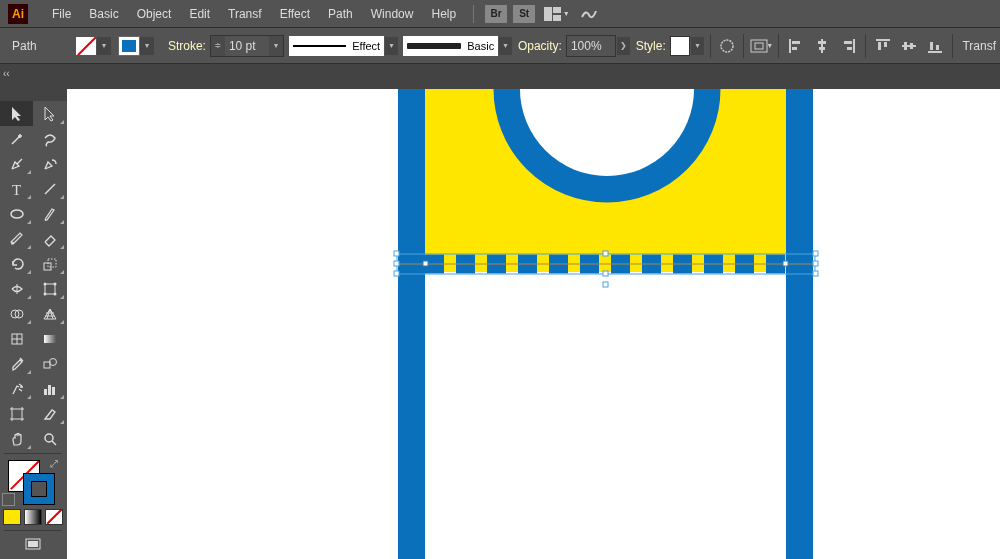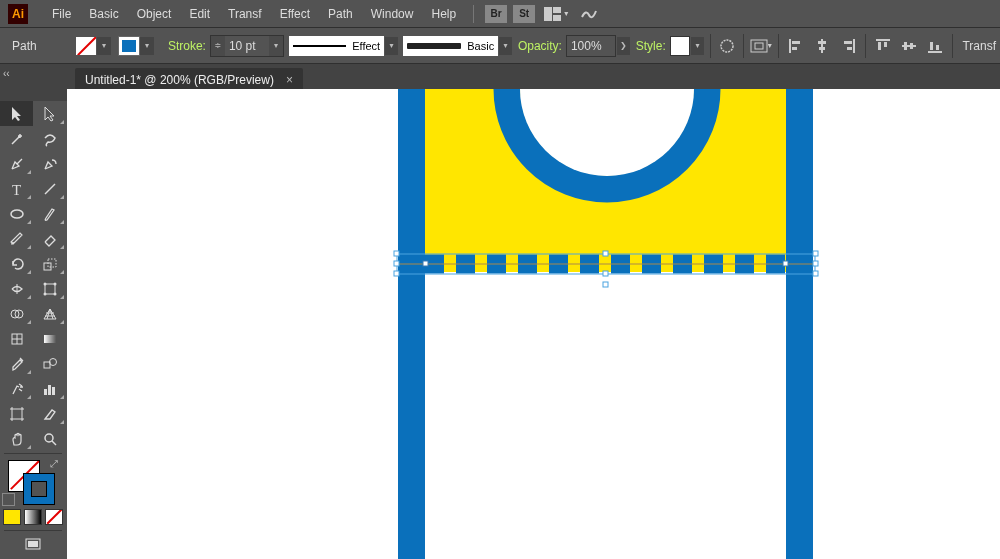--- a/index.html
+++ b/index.html
@@ -10,21 +10,21 @@
 .menu-icon-btn{width:22px;height:18px;background:#888;color:#222;display:flex;align-items:center;justify-content:center;font-size:10px;font-weight:bold;margin:5px 3px;}
 .arrange-icon{margin:0 6px;color:#ccc;display:flex;align-items:center;}
 .ctrlbar{height:35px;background:#535353;border-top:1px solid #2f2f2f;border-bottom:1px solid #2f2f2f;display:flex;align-items:center;padding:0 0 0 12px;position:relative;}
 .sel-label{width:70px;color:#ddd;}
 .swatch-box{display:flex;align-items:center;margin-right:8px;}
 .swatch{width:20px;height:18px;box-sizing:border-box;}
 .swatch.nofill{background:#fff;position:relative;overflow:hidden;}
 .swatch.nofill::after{content:"";position:absolute;left:-2px;top:8px;width:26px;height:2px;background:#e30000;transform:rotate(-45deg);}
 .swatch.blue{background:#0a70bb;border:3px solid #fff;outline:1px solid #666;}
 .drop-arrow{width:14px;height:18px;background:#444;display:flex;align-items:center;justify-content:center;color:#bbb;font-size:8px;margin-left:1px;}
-.ctrl-label{color:#bef264;margin:0 4px 0 6px;}
+.ctrl-label{color:#fef9c3;margin:0 4px 0 6px;}
 .num-box{display:flex;align-items:center;border:1px solid #333;background:#535353;}
 .num-incdec{width:14px;height:20px;background:#4a4a4a;display:flex;align-items:center;justify-content:center;color:#bbb;font-size:8px;}
 .num-input{width:36px;height:20px;background:transparent;border:0;color:#ddd;text-align:left;padding:0 4px;font-size:12px;}
 .profile-box{width:95px;height:20px;background:#fff;color:#000;display:flex;align-items:center;padding:0 4px;font-size:11px;position:relative;}
 .profile-box .line{flex:1;height:2px;background:#000;margin-right:6px;}
 .profile-box .lbl{}
 .brush-box .line{height:6px;background:#222;border-radius:1px;}
 .style-box{width:20px;height:18px;background:#fff;border:1px solid #333;}
 .opacity-input{width:40px;height:20px;background:transparent;border:1px solid #333;color:#ddd;font-size:12px;padding:0 4px;}
 .vsep{width:1px;height:24px;background:#3a3a3a;margin:0 6px;}
@@ -201,24 +201,20 @@
   </div>
   <div class="vsep"></div>
 
   <div class="ctrl-right">
     <span class="transf">Transf</span>
   </div>
 </div>
 
 <div class="tabbar">
   <div class="tabbar-grip">‹‹</div>
-  <div class="doc-tab">
-    <span>Untitled-1* @ 200% (RGB/Preview)</span>
-    <span class="close">×</span>
-  </div>
 </div>
 
 <div class="workspace">
 
   <div class="toolpanel">
     <div class="tool-tabbar"></div>
     <div class="tool-grid">
       <div class="tool sel">
           <svg width="14" height="16">
             <path d="M2 1 L2 14 L5 11 L8 15 L10 14 L7 10 L11 10 Z" fill="#ddd"></path>

